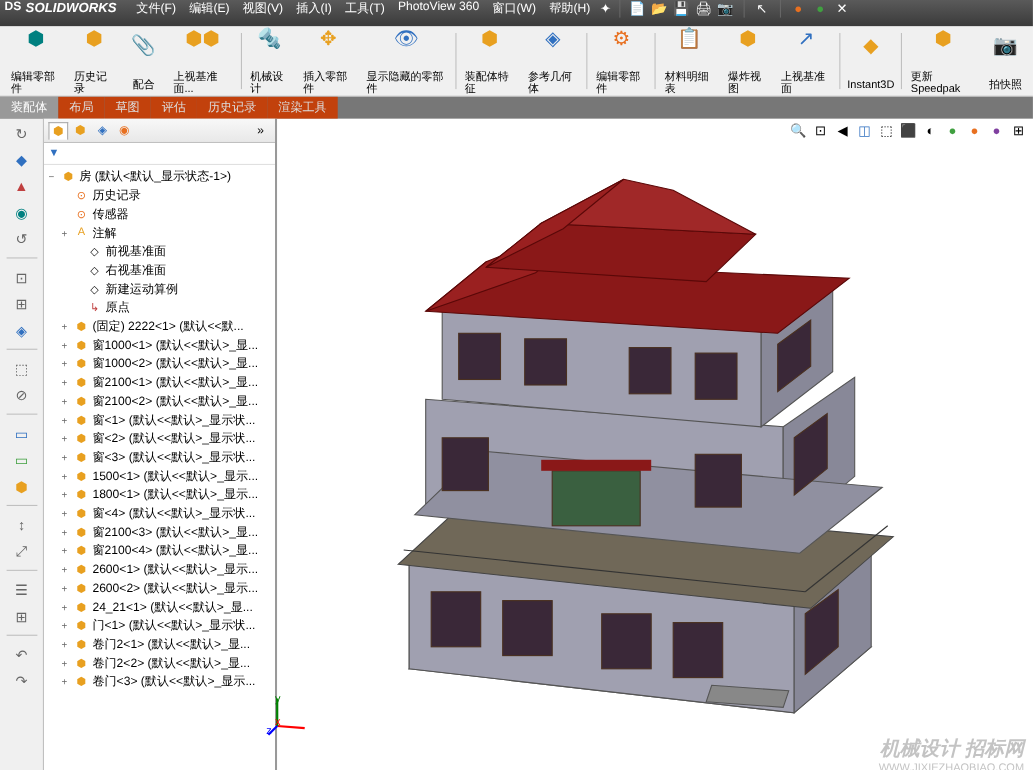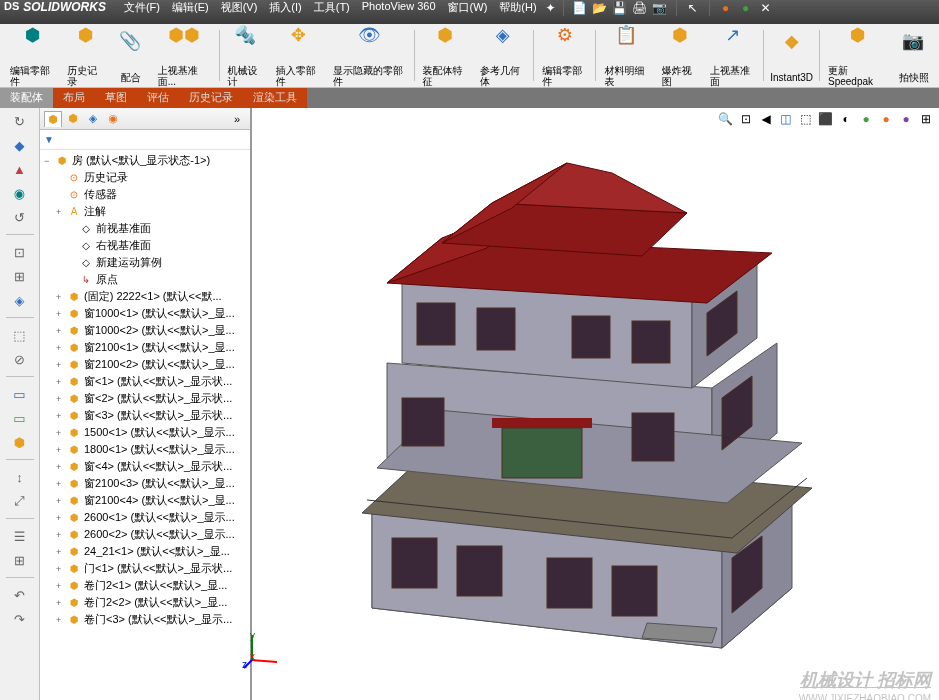--- a/index.html
+++ b/index.html
@@ -54,21 +54,21 @@
 .vp-toolbar { position: absolute; top: 2px; right: 4px; display: flex; gap: 2px; }
 .vp-icon { width: 18px; height: 18px; display: flex; align-items: center; justify-content: center; font-size: 12px; cursor: pointer; }
 
 
 .house-container { position: absolute; top: 20px; left: 40px; width: 560px; height: 540px; }
 .triad { position: absolute; bottom: 30px; left: -10px; width: 40px; height: 40px; }
 .triad-x { position: absolute; bottom: 8px; left: 8px; color: red; font-size: 10px; }
 .triad-y { position: absolute; top: 0; left: 8px; color: green; font-size: 10px; }
 .triad-z { position: absolute; bottom: 0; left: 0; color: blue; font-size: 10px; }
 
-.watermark { position: absolute; bottom: 8px; right: 8px; font-size: 18px; font-weight: bold; color: #888; opacity: 0.5; font-style: italic; text-decoration: underline; }
+.watermark { position: absolute; bottom: 8px; right: 8px; font-size: 18px; font-weight: bold; color: #888; opacity: 0.5; font-style: italic; }
 .watermark-sub { position: absolute; bottom: -4px; right: 8px; font-size: 10px; color: #888; opacity: 0.5; }
 
 
 .c-yellow { color: #e8a020; }
 .c-blue { color: #3070c0; }
 .c-green { color: #40a040; }
 .c-red { color: #c04040; }
 .c-orange { color: #e87020; }
 .c-teal { color: #008080; }
 .c-purple { color: #8040a0; }

